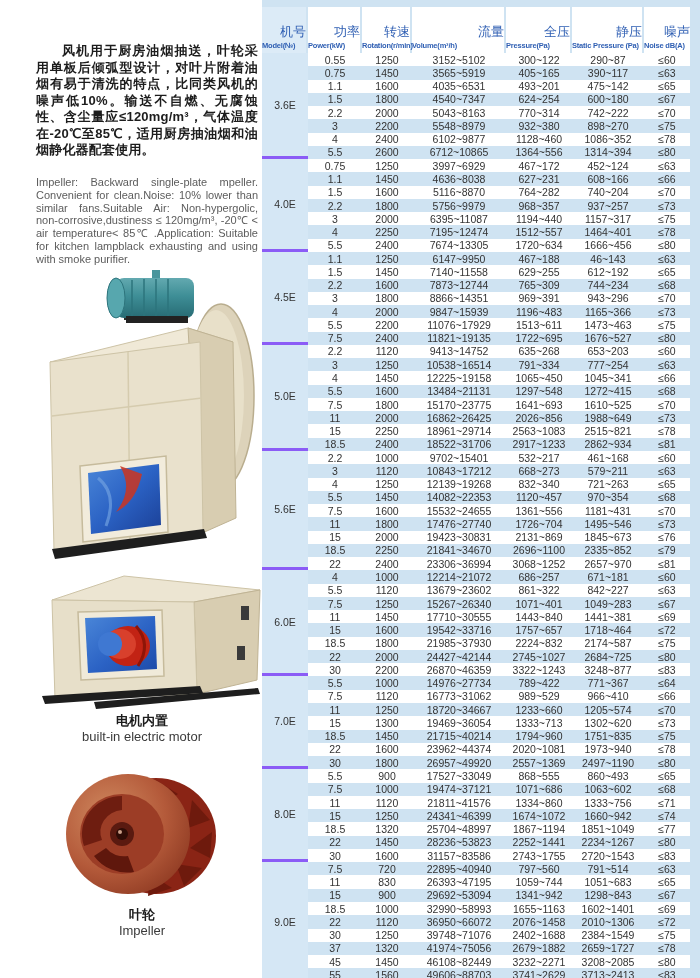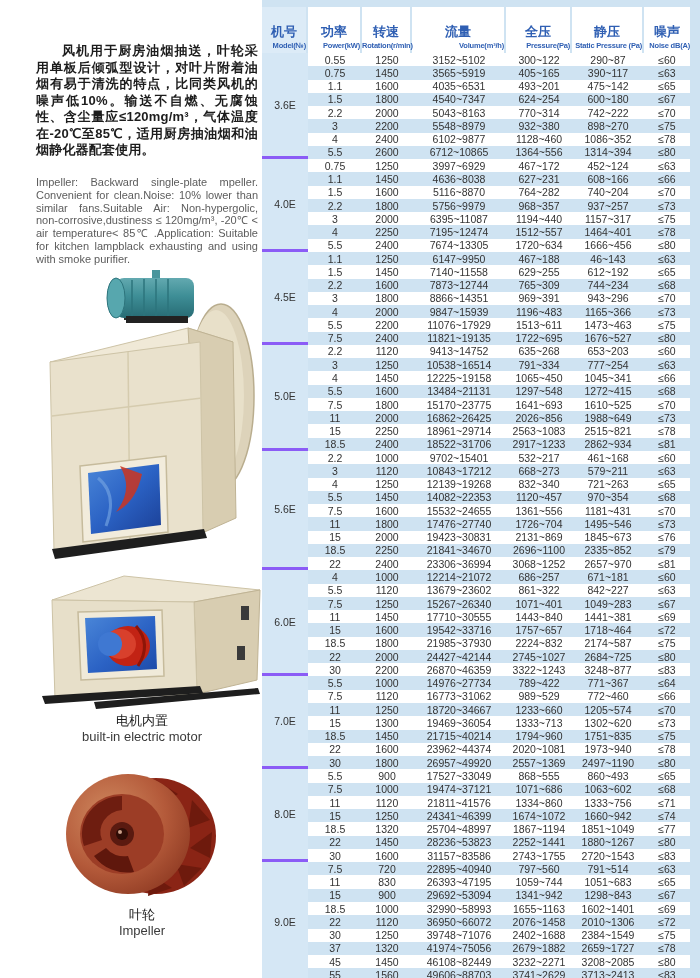--- a/index.html
+++ b/index.html
@@ -6,37 +6,37 @@
   #page{position:relative;width:700px;height:978px;background:#fff;overflow:hidden;
         font-family:"Liberation Sans",sans-serif;}
 
   
   .left-col{position:absolute;left:0;top:0;width:260px;height:978px;background:#fff;margin-left:12px;}
   .intro-cn{position:absolute;left:24px;top:30px;width:222px;font-size:13px;font-weight:700;
             color:#1c1c1c;line-height:16.5px;text-indent:2em;text-align:justify;letter-spacing:.2px;}
   .intro-en{position:absolute;left:24px;top:165px;width:222px;font-size:11px;color:#5c5c5c;
             line-height:12.8px;text-align:justify;}
   .fig-label{position:absolute;width:260px;text-align:center;}
-  .fig-label .cn{display:block;font-size:13px;font-weight:400;color:#1c1c1c;line-height:17px;}
+  .fig-label .cn{display:block;font-size:13px;font-weight:700;color:#1c1c1c;line-height:17px;}
   .fig-label .en{display:block;font-size:13px;color:#3a3a3a;line-height:16px;}
   .photo{position:absolute;}
 
   
   .right-panel{position:absolute;left:262px;top:0;width:438px;height:978px;background:#fff;}
   .top-band{position:absolute;left:0;top:0;width:438px;height:7px;background:#cfe3f2;}
   .right-band{position:absolute;right:0;top:0;width:10px;height:978px;background:#cfe3f2;}
 
   table.spec{position:absolute;left:0;top:7px;width:428px;border-collapse:separate;
              border-spacing:0;table-layout:fixed;}
   table.spec th{background:#fff;vertical-align:middle;padding:3px 0 2px 0;height:36px;
                 border-right:2px solid #cfe3f2;}
   table.spec th:first-child{background:#dcebf7;}
   table.spec th:last-child{border-right:none;}
-  .h-cn{display:block;font-size:13px;font-weight:700;color:#2f5fb3;line-height:16px;text-align:center;margin-top:14px;}
-  .h-en{display:block;font-size:7.5px;color:#2f5fb3;line-height:11px;text-align:right;
+  .h-cn{display:block;font-size:13px;font-weight:400;color:#2f5fb3;line-height:16px;text-align:right;margin-top:14px;}
+  .h-en{display:block;font-size:7.5px;color:#2f5fb3;line-height:11px;text-align:left;
         white-space:nowrap;letter-spacing:-0.2px;}
   table.spec td{height:13.28px;padding:0;font-size:10.5px;color:#333;text-align:center;
                 vertical-align:middle;box-sizing:border-box;white-space:nowrap;}
   tr.alt td{background:#cfe3f2;}
   td.model-cell{background:#d5e7f5 !important;font-size:11.5px;color:#3c3c3c;}
   td.model-cell.gap{border-bottom:3px solid #8b5cf6;}
 </style>
 </head>
 <body>
 
@@ -592,21 +592,21 @@
             <td>14976~27734</td>
             <td>789~422</td>
             <td>771~367</td>
             <td>≤64</td>
           </tr>
           <tr>
             <td>7.5</td>
             <td>1120</td>
             <td>16773~31062</td>
             <td>989~529</td>
-            <td>772~460</td>
+            <td>966~410</td>
             <td>≤66</td>
           </tr>
           <tr class="alt">
             <td>11</td>
             <td>1250</td>
             <td>18720~34667</td>
             <td>1233~660</td>
             <td>1205~574</td>
             <td>≤70</td>
           </tr>
@@ -681,21 +681,21 @@
             <td>25704~48997</td>
             <td>1867~1194</td>
             <td>1851~1049</td>
             <td>≤77</td>
           </tr>
           <tr class="alt">
             <td>22</td>
             <td>1450</td>
             <td>28236~53823</td>
             <td>2252~1441</td>
-            <td>1880~1267</td>
+            <td>2234~1267</td>
             <td>≤80</td>
           </tr>
           <tr>
             <td>30</td>
             <td>1600</td>
             <td>31157~83586</td>
             <td>2743~1755</td>
             <td>2720~1543</td>
             <td>≤83</td>
           </tr>

